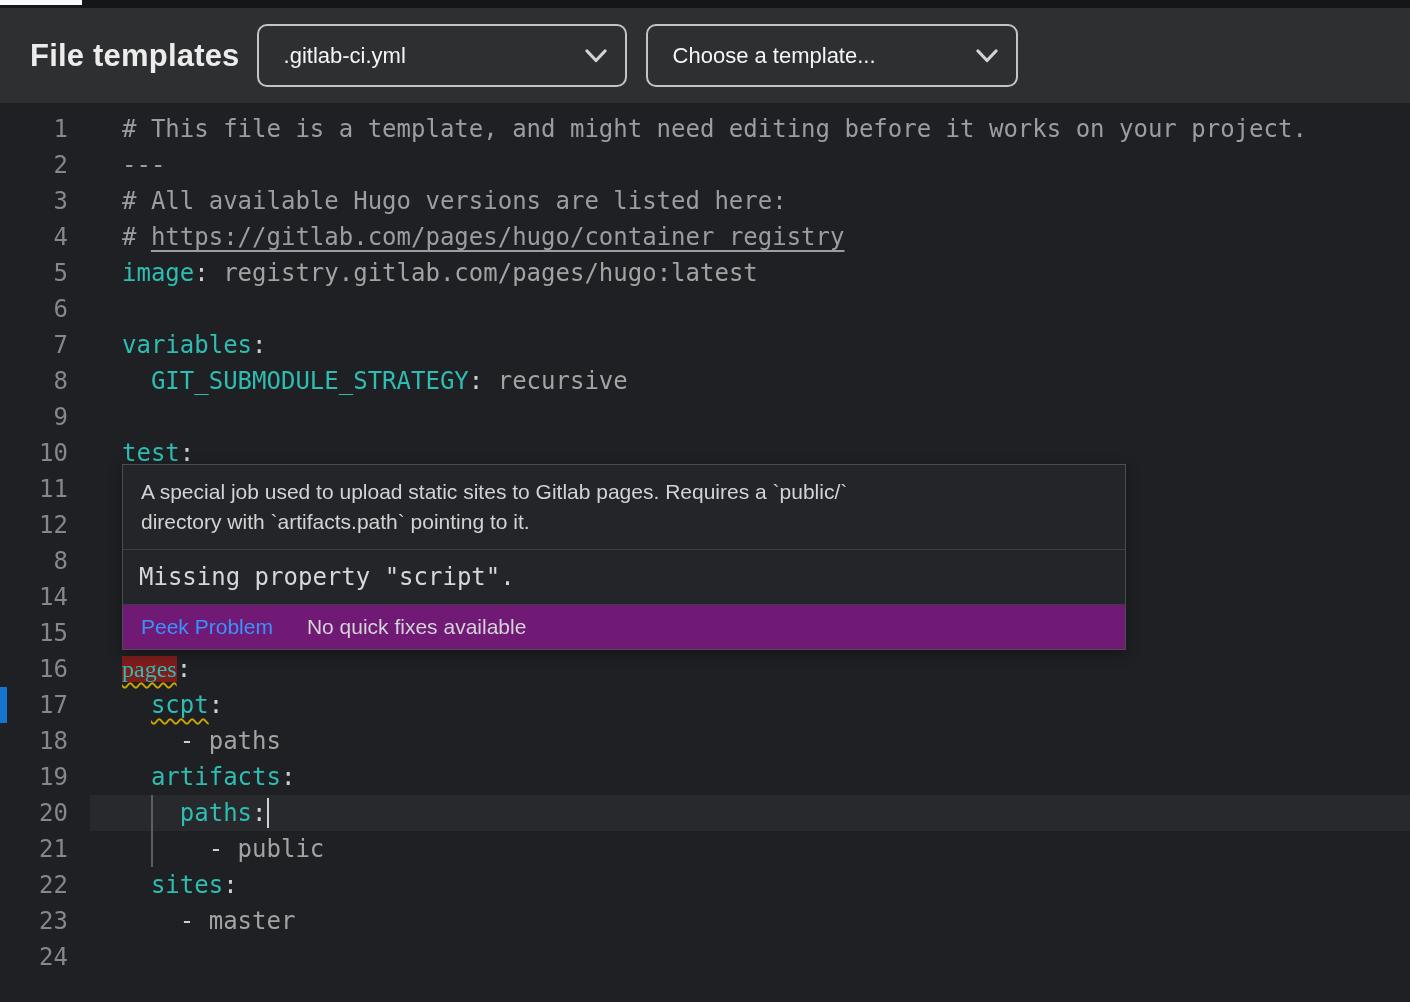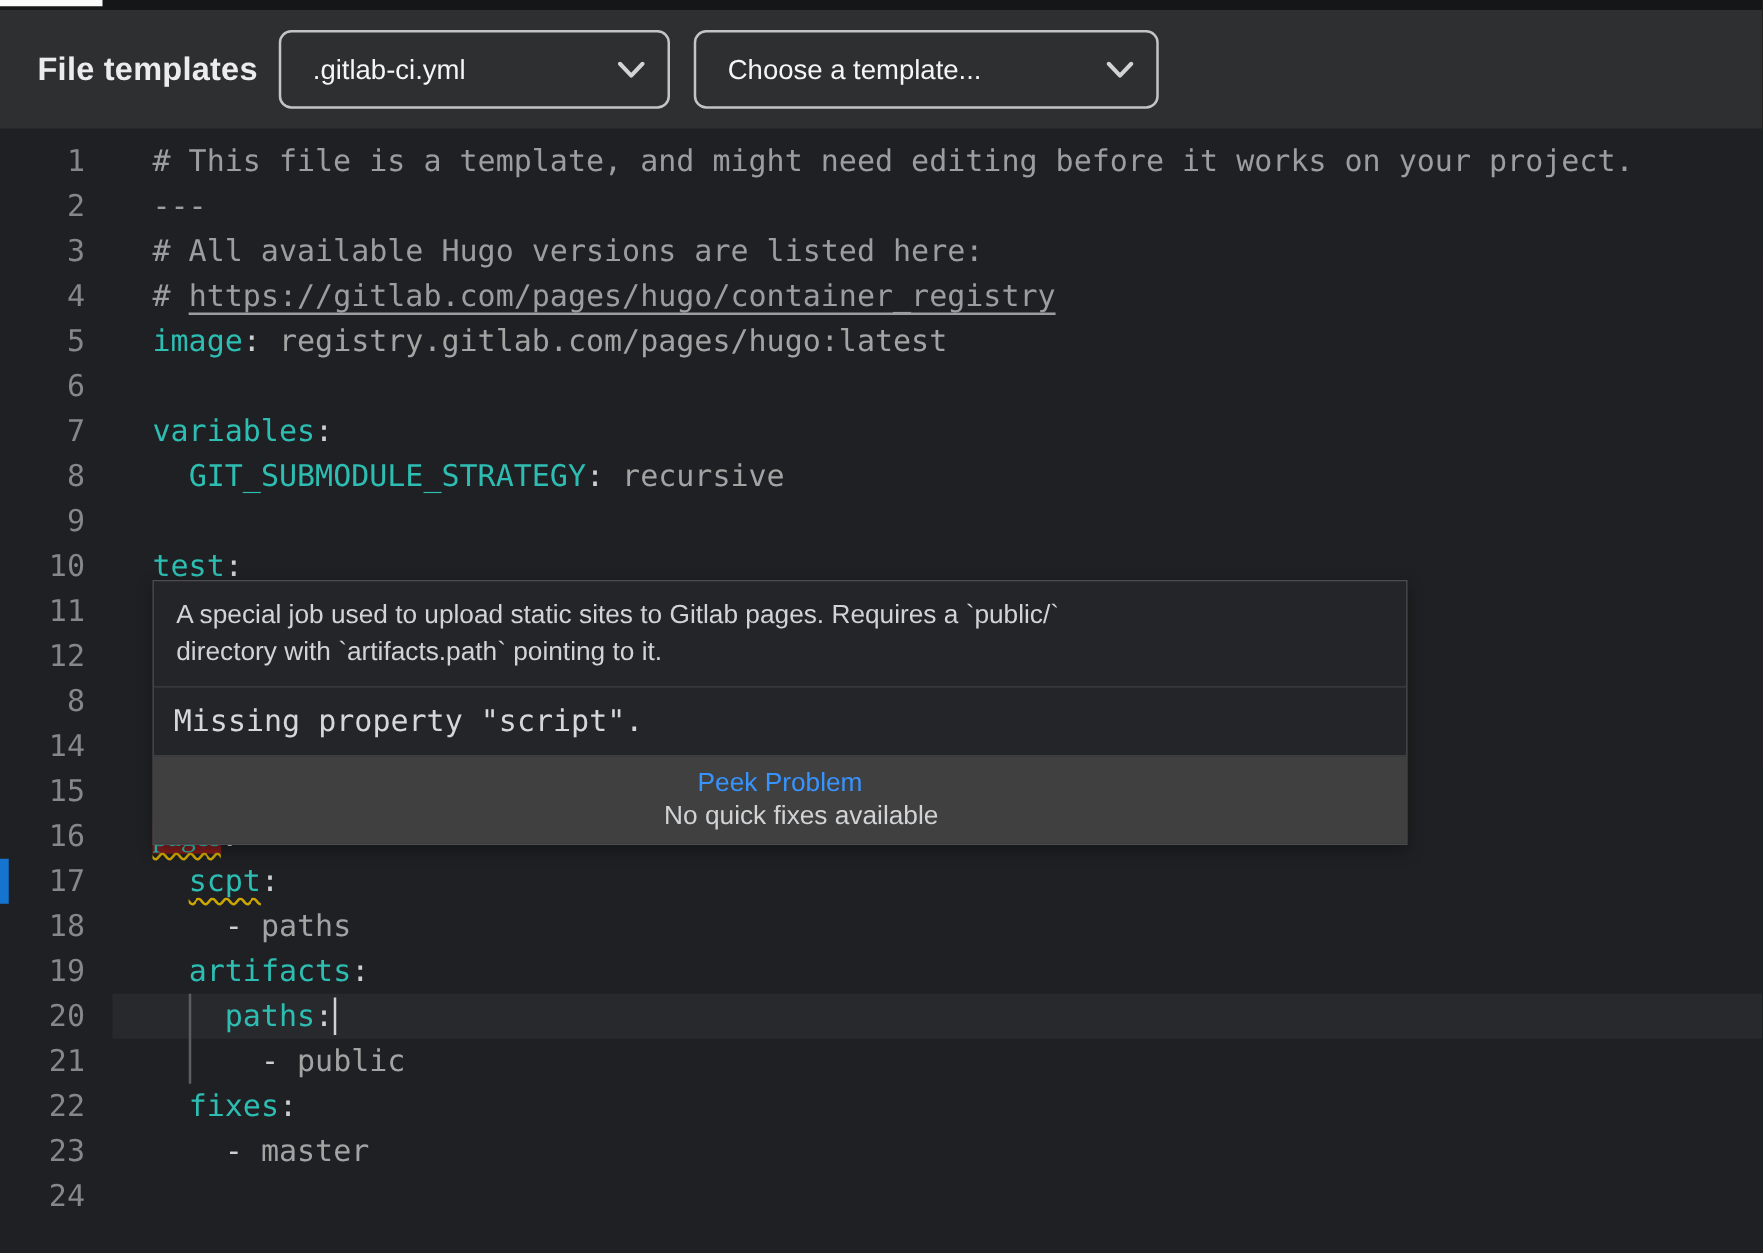--- a/index.html
+++ b/index.html
@@ -7,25 +7,25 @@
               font-family:"Liberation Sans", sans-serif; }
   .app { position:relative; width:1410px; height:1002px; }
 
   
   .top-strip { position:absolute; top:0; left:0; width:1410px; height:8px; background:#151618; }
   .white-tab { position:absolute; top:0; left:0; width:82px; height:5px; background:#fafafa; }
 
   
   .toolbar { position:absolute; top:8px; left:0; width:1410px; height:95px;
              background:#2e2f31; display:flex; align-items:center; padding-left:30px; }
-  .toolbar-title { font-size:26px; font-weight:bold; color:#ececed; margin-right:17px; letter-spacing:.2px; }
+  .toolbar-title { font-size:31px; font-weight:bold; color:#ececed; margin-right:17px; letter-spacing:.2px; }
   .dropdown { height:63px; border:2px solid #c3c4c6; border-radius:10px; background:transparent;
               display:flex; align-items:center; justify-content:space-between;
               padding:0 18px 0 25px; cursor:pointer; }
-  .dd-file { width:313px; }
+  .dd-file { width:370px; }
   .dd-template { width:372px; margin-left:19px; }
   .dd-label { font-size:22px; color:#f5f5f6; white-space:nowrap; }
   .chevron { flex:0 0 auto; margin-left:12px; }
 
   
   .editor { position:absolute; top:103px; left:0; width:1410px; height:899px;
             background:#1f2023; padding-top:8px; }
   .overlay { position:absolute; z-index:1; }
   .cur-line { left:90px; width:1320px; height:36px; background:#28292c; }
   .mod-bar  { left:0; width:7px; height:36px; background:#1474cf; }
@@ -53,21 +53,21 @@
 
   
   .hover { position:absolute; z-index:10; left:122px; top:361px; width:1004px;
            background:#242528; border:1px solid #4c4d50;
            box-shadow:0 4px 12px rgba(0,0,0,.35); }
   .hover-doc { padding:12px 18px; font-size:21px; color:#d2d3d5; }
   .hover-doc div { height:30px; line-height:30px; white-space:pre; }
   .hover-divider { height:1px; background:#3d3e41; }
   .hover-diag { padding:13px 16px; font-family:"DejaVu Sans Mono", monospace;
                 font-size:24px; line-height:28px; color:#d6d7d9; white-space:pre; }
-  .hover-status { background:#404040; padding:9px 18px; display:flex; align-items:center;flex-direction:column; }
+  .hover-status { background:#701a75; padding:9px 18px; display:flex; align-items:center; }
   .peek { color:#3794ff; font-size:21px; line-height:26px; cursor:pointer; }
   .nofix { color:#d2d3d5; font-size:21px; line-height:26px; margin-left:34px; }
 </style>
 </head>
 <body>
 
 <div class="app">
 
   <div class="top-strip">
     <div class="white-tab"></div>
@@ -176,21 +176,21 @@
         <div class="line">
           <div class="num">20</div>
           <div class="code"><span class="seg-plain">    </span><span class="seg-key">paths</span><span class="seg-punct">:</span><span class="cursor"></span></div>
         </div>
         <div class="line">
           <div class="num">21</div>
           <div class="code"><span class="seg-plain">      </span><span class="seg-punct">- </span><span class="seg-value">public</span></div>
         </div>
         <div class="line">
           <div class="num">22</div>
-          <div class="code"><span class="seg-plain">  </span><span class="seg-key">fixes</span><span class="seg-punct">:</span></div>
+          <div class="code"><span class="seg-plain">  </span><span class="seg-key">sites</span><span class="seg-punct">:</span></div>
         </div>
         <div class="line">
           <div class="num">23</div>
           <div class="code"><span class="seg-plain">    </span><span class="seg-punct">- </span><span class="seg-value">master</span></div>
         </div>
         <div class="line">
           <div class="num">24</div>
           <div class="code"></div>
         </div>
       </div>

